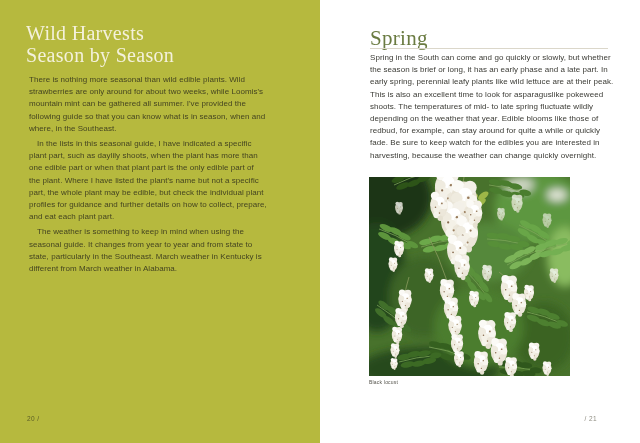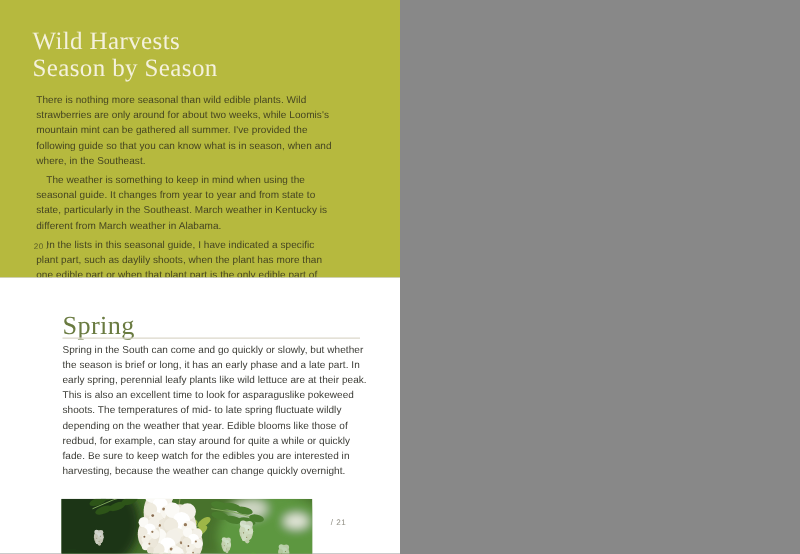--- a/index.html
+++ b/index.html
@@ -1,18 +1,18 @@
 <!DOCTYPE html>
 <html><head>
 <meta charset="utf-8">
 <style>
   html,body { margin:0; padding:0; background:#888; }
   .spread {
-    position:relative; width:536px; height:443px; display:flex;
-    font-family:"Liberation Sans", sans-serif; overflow:hidden;flex-direction:column;
+    position:relative; width:640px; height:443px; display:flex;
+    font-family:"Liberation Sans", sans-serif; overflow:hidden;
   }
   .page { position:relative; width:320px; height:443px; overflow:hidden; }
   .page-left  { background:#b6b93e; }
   .page-right { background:#ffffff; }
 
   .book-title {
     position:absolute; left:26px; top:23px;
     font-family:"Liberation Serif", serif; font-weight:normal;
     font-size:20px; line-height:21.5px; letter-spacing:0.3px;
     color:#f4f1dc; white-space:pre-line; margin:0;
@@ -60,31 +60,31 @@
   <div class="page page-left">
     <h1 class="book-title">Wild Harvests
 Season by Season</h1>
 
     <div class="left-body">
       <p>There is nothing more seasonal than wild edible plants. Wild
 strawberries are only around for about two weeks, while Loomis's
 mountain mint can be gathered all summer. I've provided the
 following guide so that you can know what is in season, when and
 where, in the Southeast.</p>
-      <p> The weather is something to keep in mind when using the
-seasonal guide. It changes from year to year and from state to
-state, particularly in the Southeast. March weather in Kentucky is
-different from March weather in Alabama.</p>
       <p> In the lists in this seasonal guide, I have indicated a specific
 plant part, such as daylily shoots, when the plant has more than
 one edible part or when that plant part is the only edible part of
 the plant. Where I have listed the plant's name but not a specific
 part, the whole plant may be edible, but check the individual plant
 profiles for guidance and further details on how to collect, prepare,
 and eat each plant part.</p>
+      <p> The weather is something to keep in mind when using the
+seasonal guide. It changes from year to year and from state to
+state, particularly in the Southeast. March weather in Kentucky is
+different from March weather in Alabama.</p>
     </div>
 
     <div class="pageno pageno-left">20 /</div>
   </div>
 
   <div class="page page-right">
     <h2 class="section-title">Spring</h2>
 
     <div class="section-rule"></div>
 

